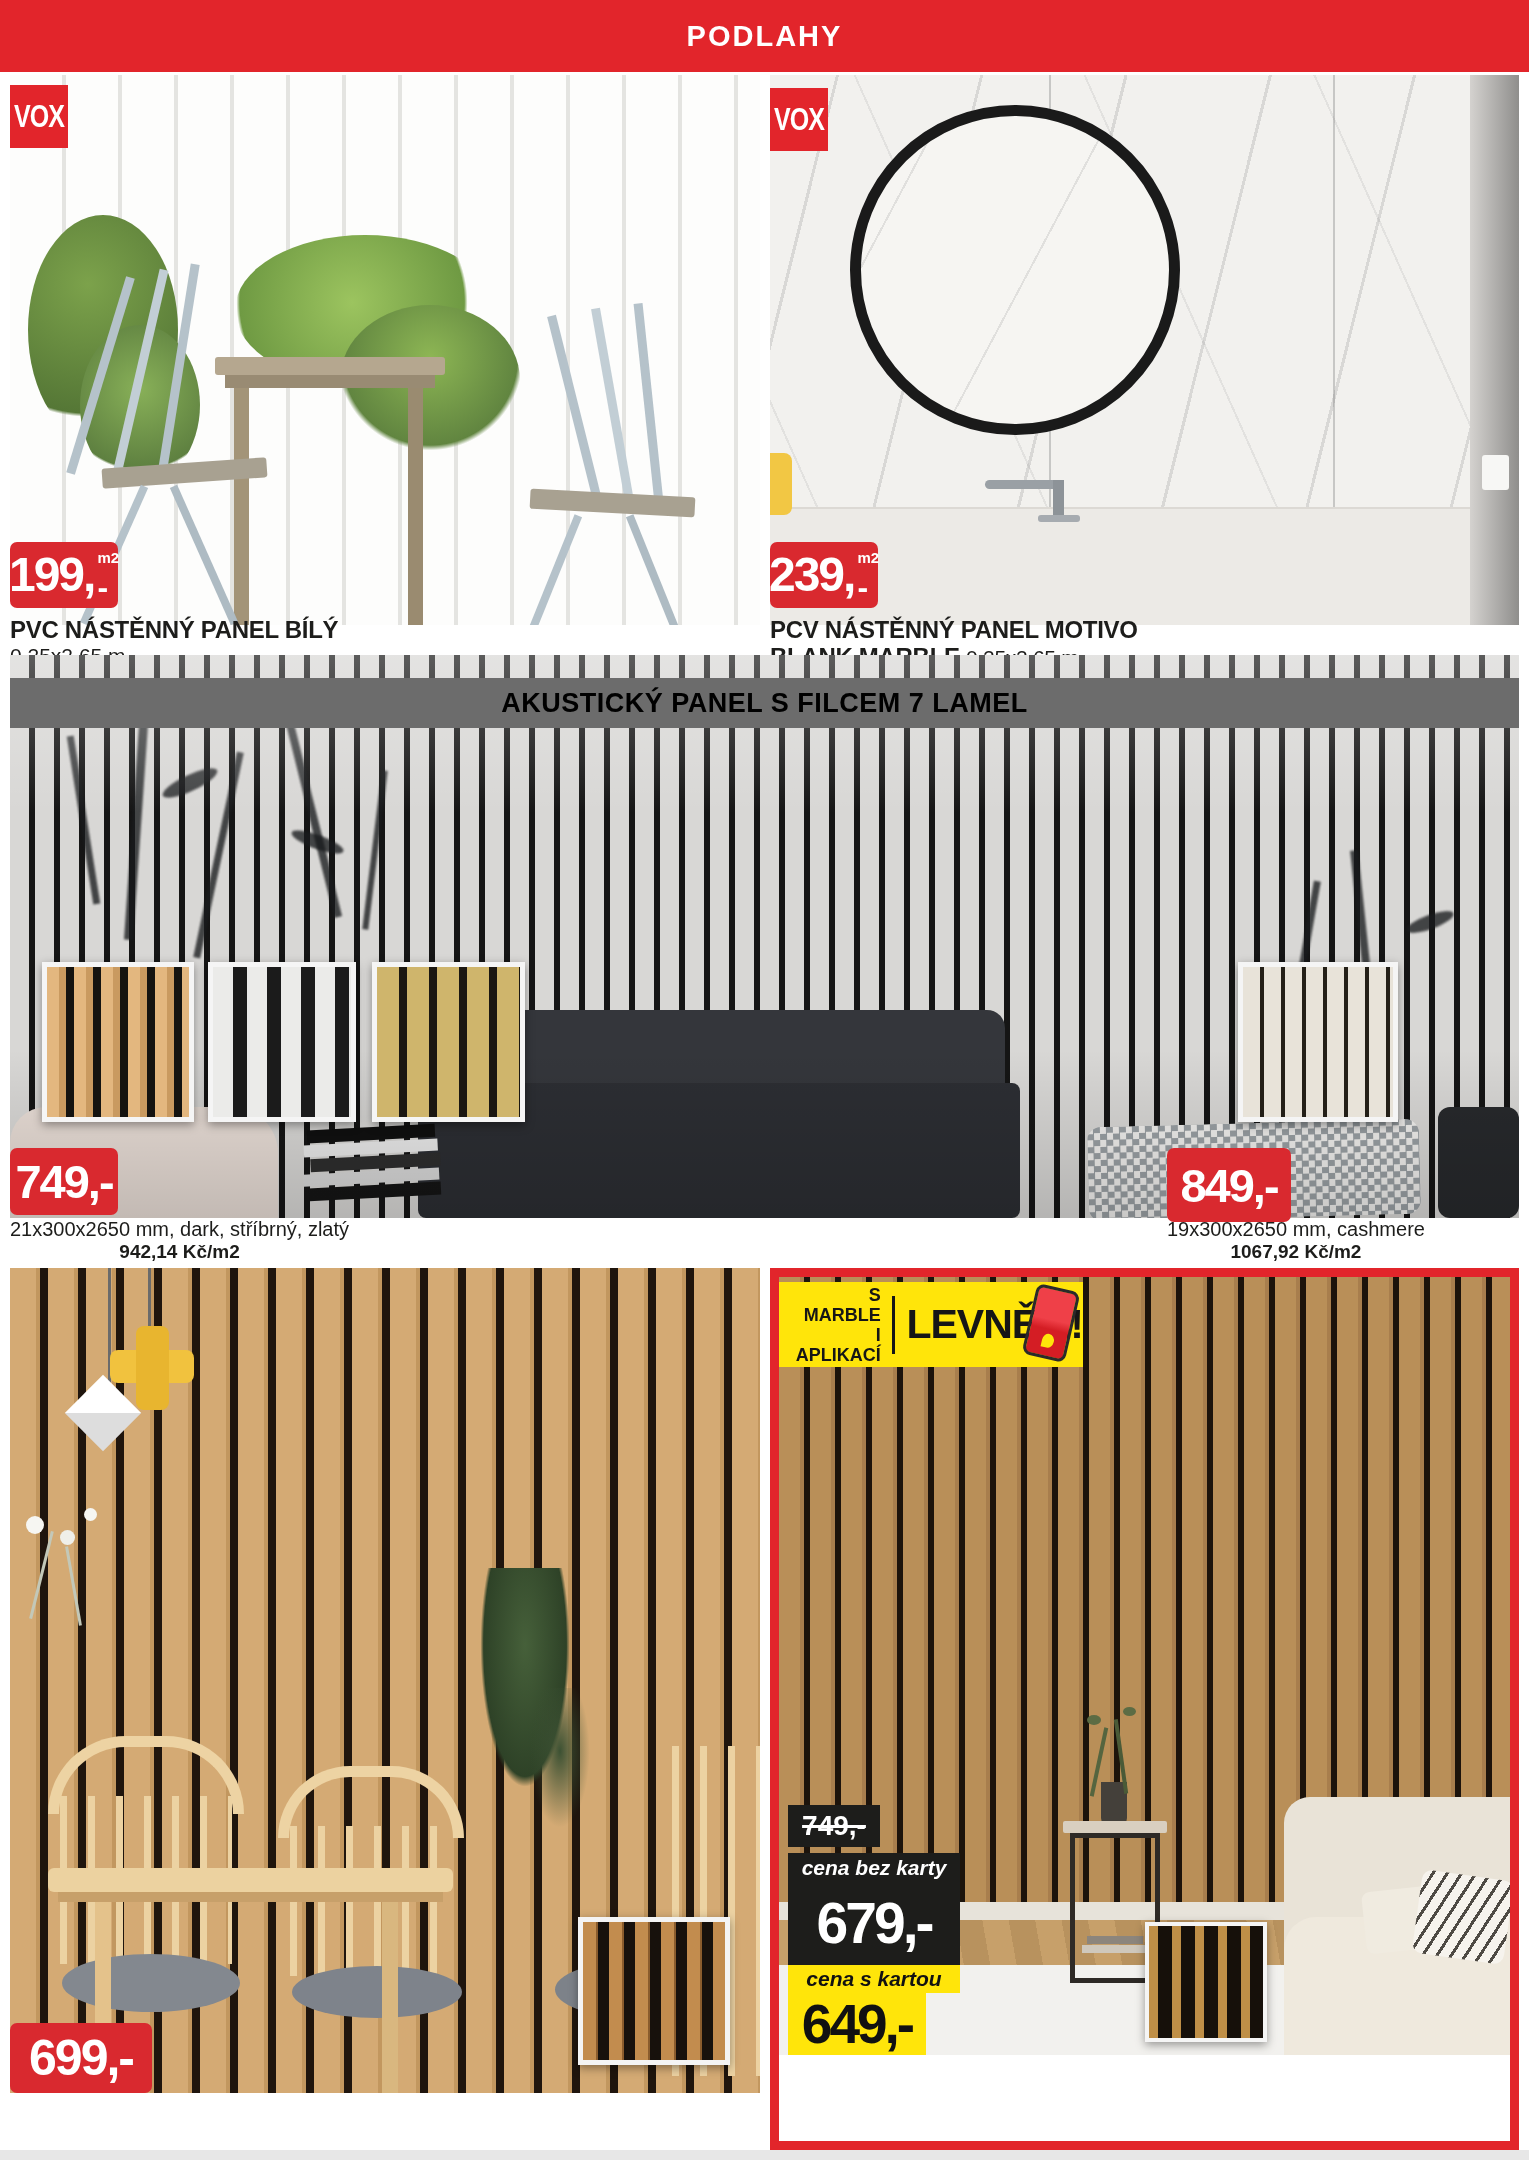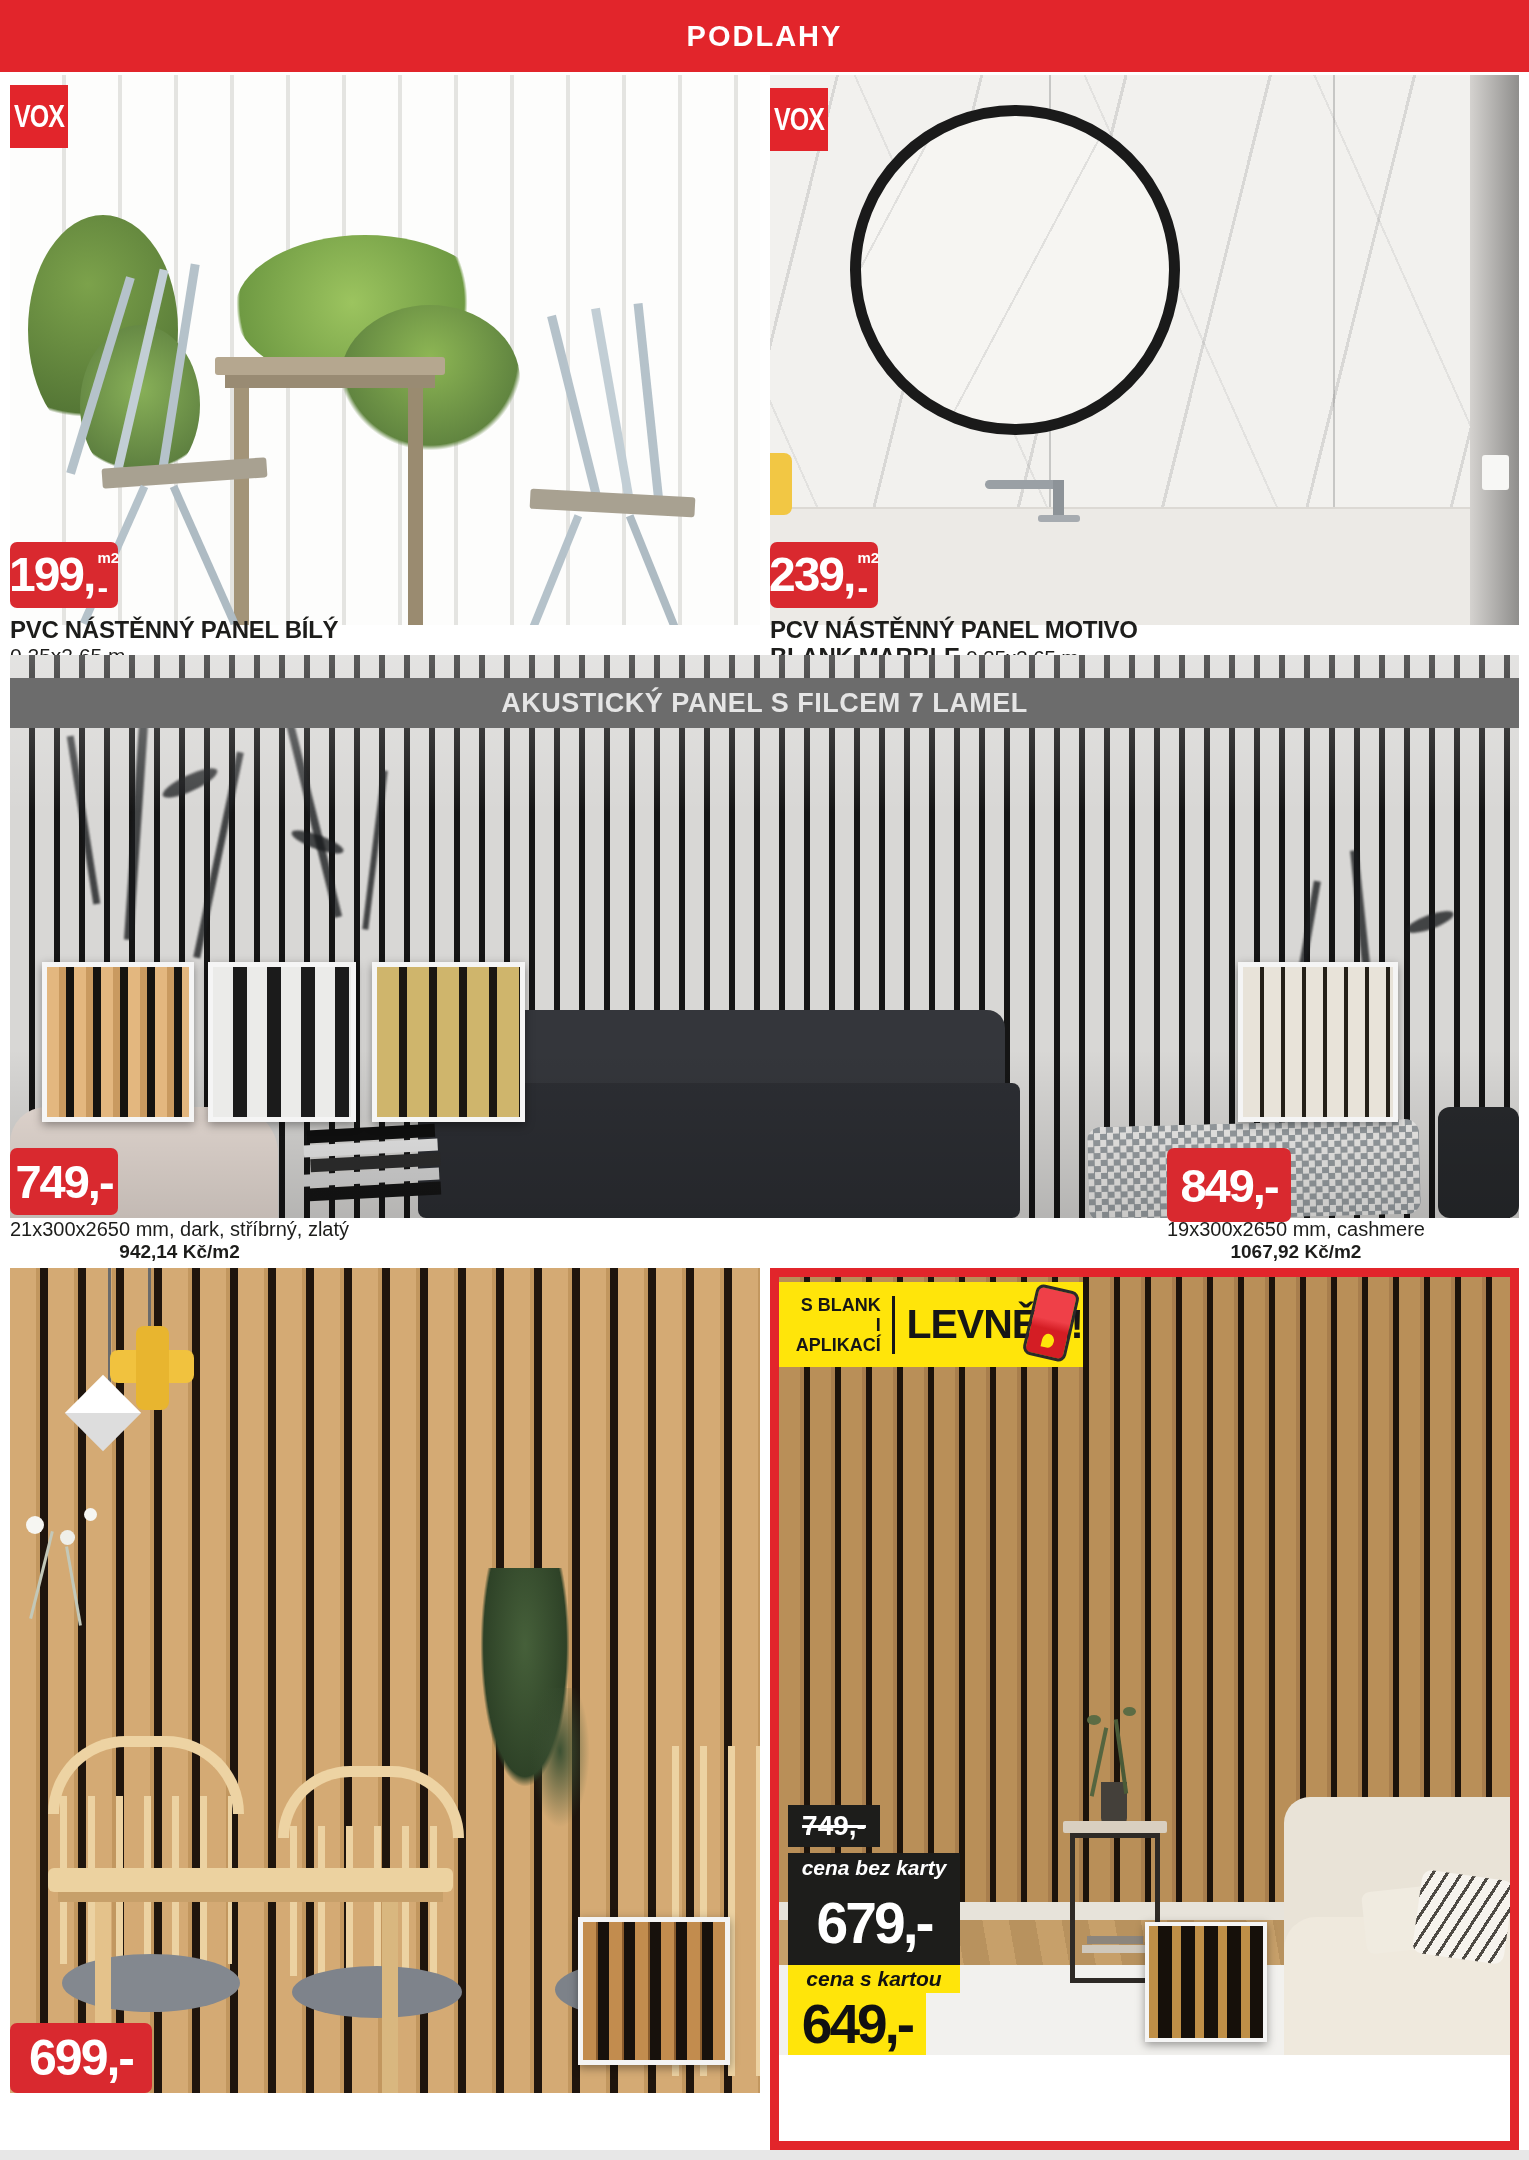--- a/index.html
+++ b/index.html
@@ -52,21 +52,21 @@
   .mirror { position:absolute; border:11px solid #1a1a1a; border-radius:50%;
             background:
             repeating-linear-gradient(118deg, rgba(160,160,160,0) 0 70px, rgba(160,160,160,.25) 70px 72px, rgba(160,160,160,0) 72px 150px),
             #f6f5f2; }
 
   
   .slats-gray { background:repeating-linear-gradient(90deg,#d8d7d5 0 19px,#151515 19px 25px); }
   .slats-gray::after { content:""; position:absolute; inset:0;
       background:linear-gradient(180deg, rgba(255,255,255,.30), rgba(255,255,255,0) 28%, rgba(0,0,0,0) 70%, rgba(0,0,0,.16)); }
   .banner { position:absolute; background:var(--banner-gray,#6c6c6c); display:flex; align-items:center; justify-content:center; }
-  .banner span { color:#e5e5e5; font-weight:bold; font-size:27px; letter-spacing:.5px; }
+  .banner span { color:#000000; font-weight:bold; font-size:27px; letter-spacing:.5px; }
   .stick { position:absolute; background:#191b1d; opacity:.78; filter:blur(1.2px); }
   .swatch { position:absolute; border:5px solid #f5f5f5; box-shadow:0 3px 9px rgba(0,0,0,.38); }
 
   
   .slats-oak  { background:repeating-linear-gradient(90deg,#d4aa74 0 26px,#c2975f 26px 30px,#1f150d 30px 38px); }
   .slats-brown{ background:repeating-linear-gradient(90deg,#b98f58 0 21px,#a87e4d 21px 25px,#1c130b 25px 31px); }
 
   
   .tile-red { position:absolute; border:9px solid var(--accent-red,#e2252b); }
   .promo { position:absolute; background:var(--promo-yellow,#ffe50a); display:flex; align-items:center; padding-left:14px; }
@@ -284,21 +284,21 @@
       <div class="abs" style="left:505px;top:520px;width:226px;height:258px;background:#e9e3d7;border-radius:26px 0 0 0;"></div>
       <div class="abs" style="left:505px;top:640px;width:226px;height:138px;background:#efe9dd;border-radius:32px 8px 0 0;"></div>
       <div class="abs" style="left:585px;top:612px;width:70px;height:62px;background:#f0ebe0;border-radius:8px;transform:rotate(-6deg);"></div>
       <div class="abs" style="left:638px;top:598px;width:92px;height:84px;border-radius:10px;transform:rotate(8deg);background:repeating-linear-gradient(115deg,#f6f3ed 0 9px,#4e4a44 9px 12px);"></div>
 
       <div class="swatch" style="left:366px;top:645px;width:122px;height:120px;border-width:4px;background:repeating-linear-gradient(90deg,#bf8f47 0 9px,#16100a 9px 23px);"></div>
     </div>
 
     <div class="promo" style="left:0;top:5px;width:304px;height:85px;">
       <div class="small">
-        <div>S BLANK</div>
+        <div>S MARBLE</div>
         <div>I APLIKACÍ</div>
       </div>
       <div class="sep"></div>
       <div class="big">LEVNĚJI!</div>
     </div>
     <div class="phone" style="left:250px;top:10px;"></div>
 
     <div class="dark-box" style="left:9px;top:528px;width:92px;height:42px;">
       <span class="strike">749,-</span>
     </div>

